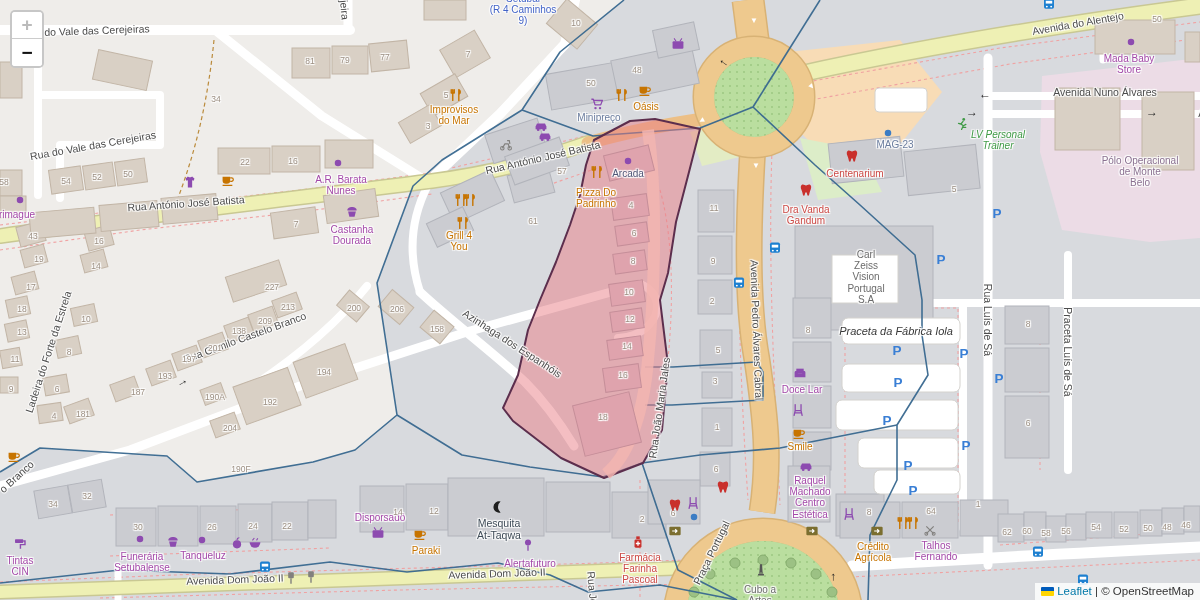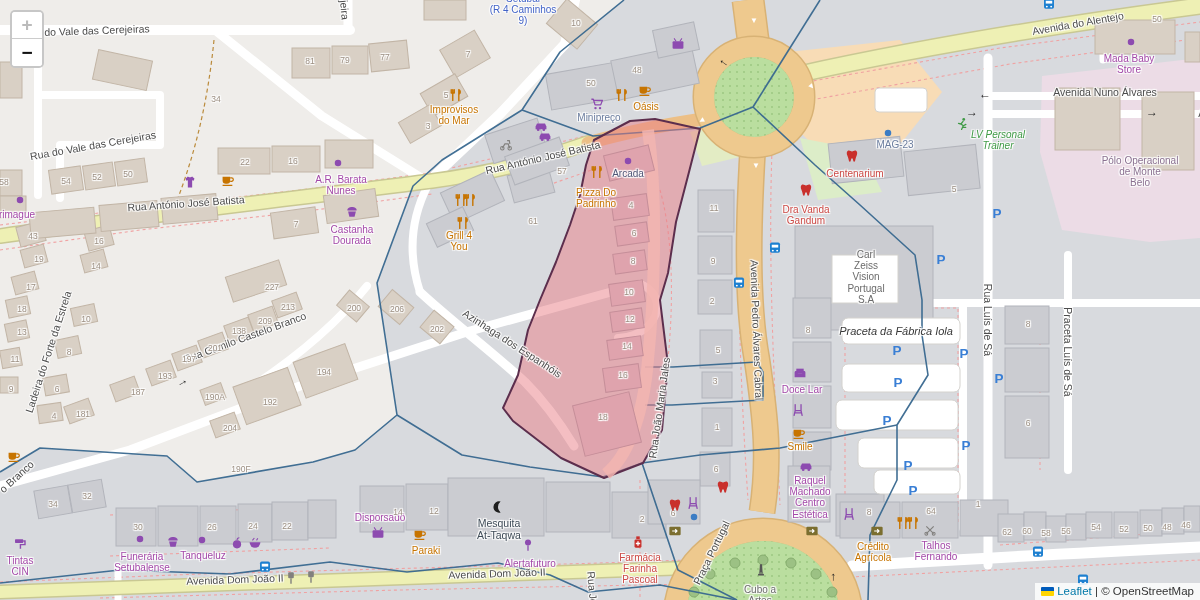--- a/index.html
+++ b/index.html
@@ -542,21 +542,21 @@
       <span class="maplabel hn" style="left: 129px; top: 393px; transform: translate(-50%, -50%); padding-left: 18px;">187</span>
       <span class="maplabel hn" style="left: 83px; top: 415px; transform: translate(-50%, -50%);">181</span>
       <span class="maplabel hn" style="left: 165px; top: 377px; transform: translate(-50%, -50%);">193</span>
       <span class="maplabel hn" style="left: 189px; top: 360px; transform: translate(-50%, -50%);">197</span>
       <span class="maplabel hn" style="left: 215px; top: 349px; transform: translate(-50%, -50%);">201</span>
       <span class="maplabel hn" style="left: 239px; top: 332px; transform: translate(-50%, -50%);">138</span>
       <span class="maplabel hn" style="left: 265px; top: 322px; transform: translate(-50%, -50%);">209</span>
       <span class="maplabel hn" style="left: 288px; top: 308px; transform: translate(-50%, -50%);">213</span>
       <span class="maplabel hn" style="left: 354px; top: 309px; transform: translate(-50%, -50%);">200</span>
       <span class="maplabel hn" style="left: 397px; top: 310px; transform: translate(-50%, -50%);">206</span>
-      <span class="maplabel hn" style="left: 437px; top: 330px; transform: translate(-50%, -50%);">202</span>
+      <span class="maplabel hn" style="left: 437px; top: 330px; transform: translate(-50%, -50%);">158</span>
       <span class="maplabel hn" style="left: 215px; top: 398px; transform: translate(-50%, -50%);">190A</span>
       <span class="maplabel hn" style="left: 230px; top: 429px; transform: translate(-50%, -50%);">204</span>
       <span class="maplabel hn" style="left: 270px; top: 403px; transform: translate(-50%, -50%);">192</span>
       <span class="maplabel hn" style="left: 324px; top: 373px; transform: translate(-50%, -50%);">194</span>
       <span class="maplabel hn" style="left: 241px; top: 470px; transform: translate(-50%, -50%);">190F</span>
       <span class="maplabel hn" style="left: 631px; top: 206px; transform: translate(-50%, -50%);">4</span>
       <span class="maplabel hn" style="left: 634px; top: 234px; transform: translate(-50%, -50%);">6</span>
       <span class="maplabel hn" style="left: 633px; top: 262px; transform: translate(-50%, -50%);">8</span>
       <span class="maplabel hn" style="left: 629px; top: 293px; transform: translate(-50%, -50%);">10</span>
       <span class="maplabel hn" style="left: 630px; top: 320px; transform: translate(-50%, -50%);">12</span>

